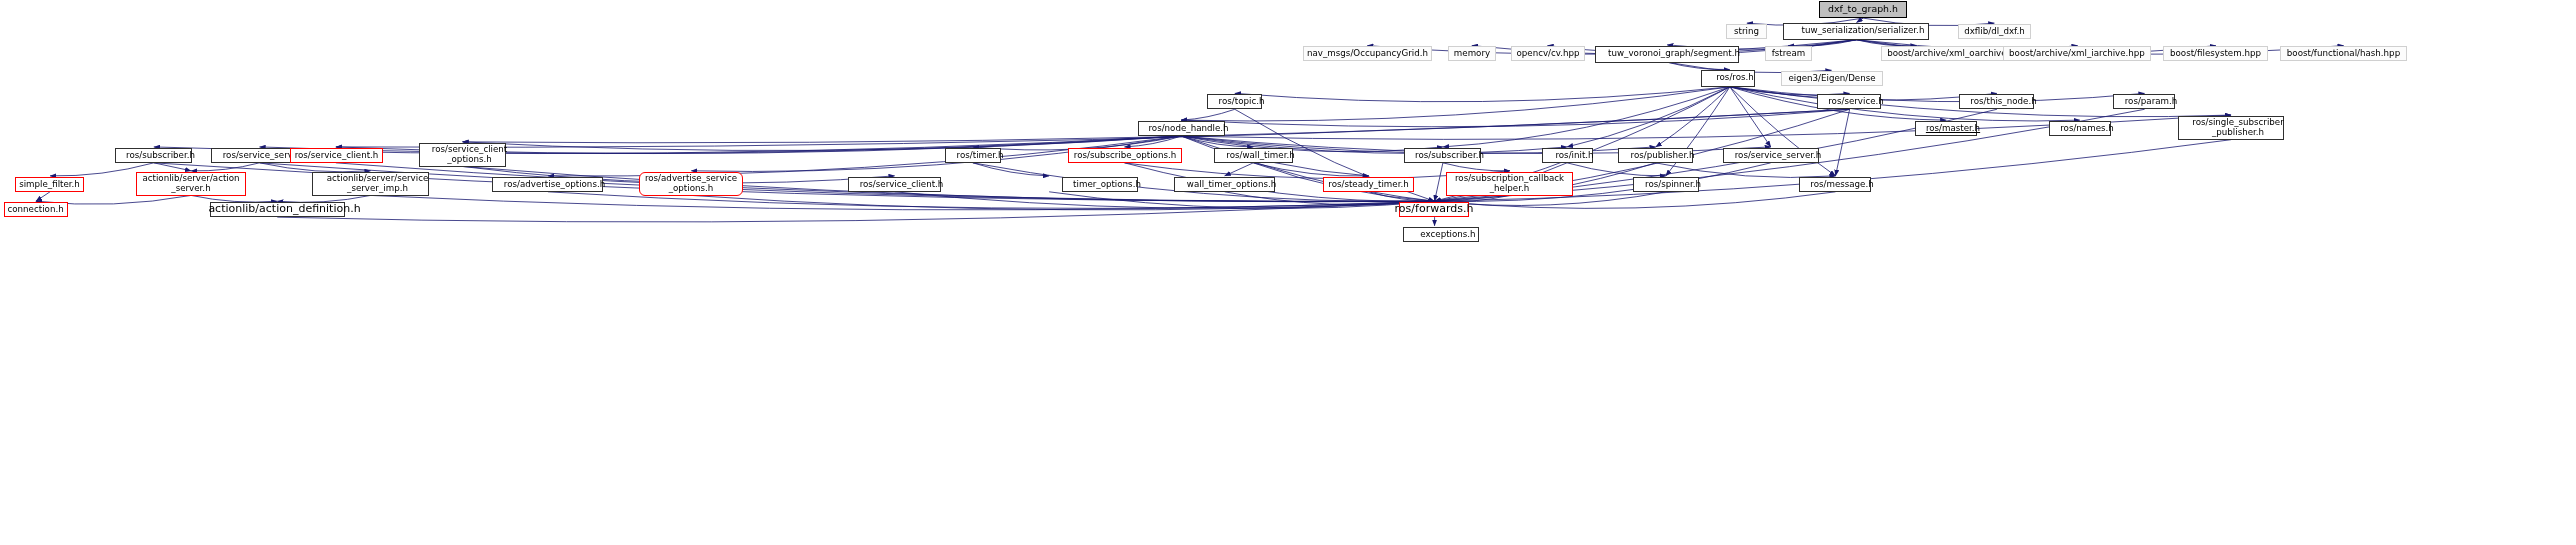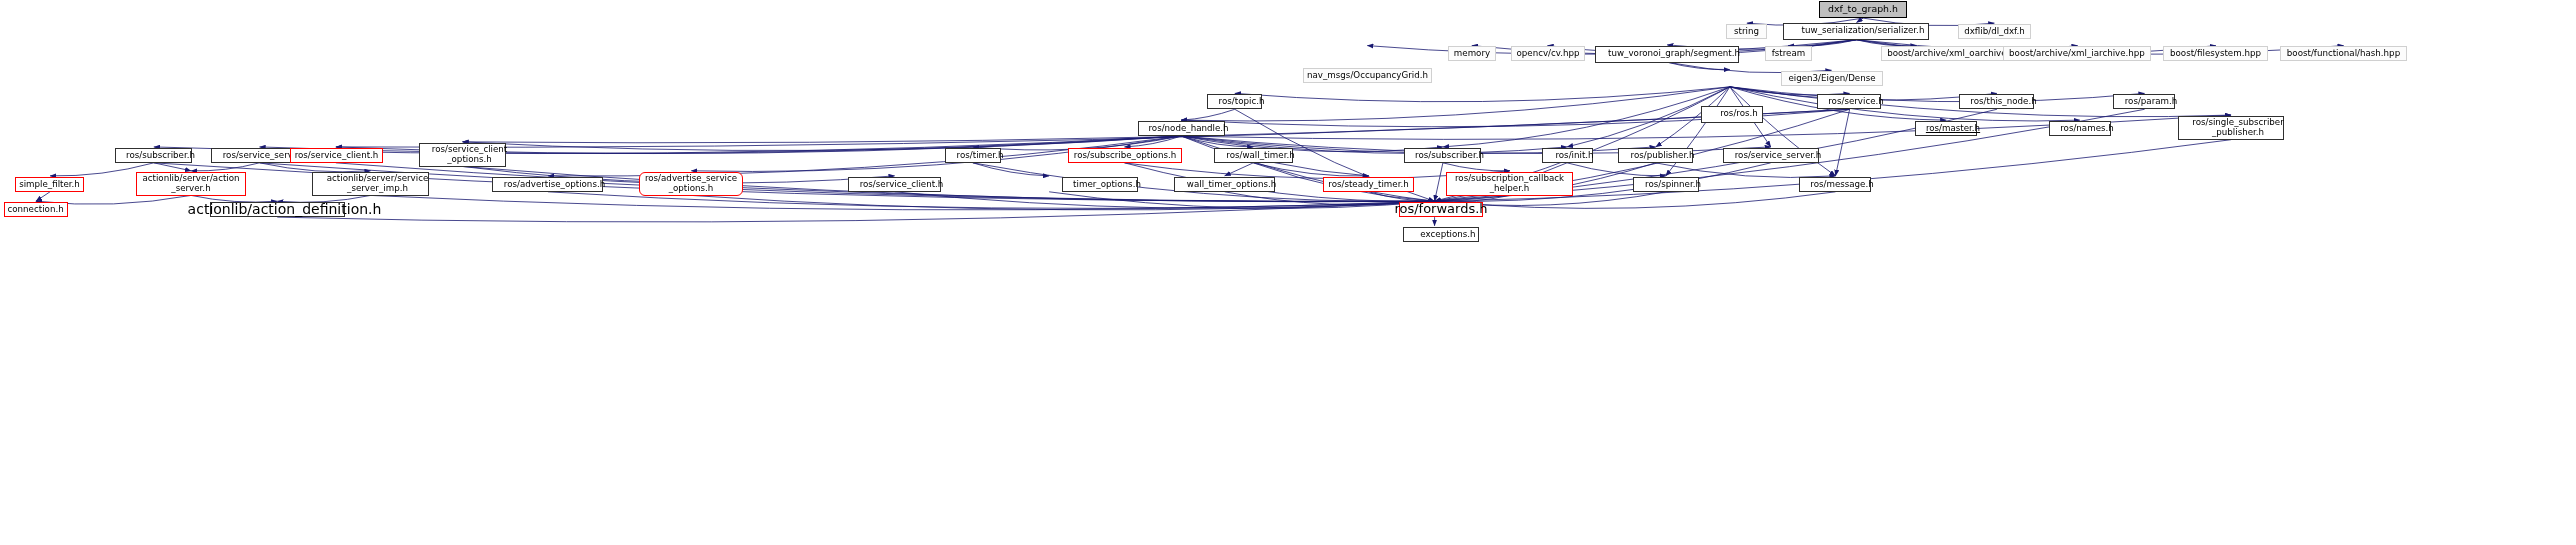--- a/index.html
+++ b/index.html
@@ -120,30 +120,30 @@
         <path d="M264,270 Q156.75,289.444 49.5,278" fill="none" stroke="#191970" stroke-width="1.1" marker-end="url(#arrow)"></path>
         <path d="M383,300 Q1182.5,320.5 1982,278" fill="none" stroke="#191970" stroke-width="1.1" marker-end="url(#arrow)"></path>
         <path d="M512,270 Q1247,305.5 1982,278" fill="none" stroke="#191970" stroke-width="1.1" marker-end="url(#arrow)"></path>
       </g>
   </svg>
   <div id="nodes-layer">
       <div class="node root" style="left: 1819px; top: 1.4px; width: 88px; height: 16.6px; font-size: 9.4px;">dxf_to_graph.h</div>
       <div class="node thin" style="left: 1726px; top: 24px; width: 41px; height: 15px; font-size: 8.7px;">string</div>
       <div class="node bold" style="left: 1783px; top: 23px; width: 146px; height: 16.6px; font-size: 8.7px;">tuw_serialization/serializer.h</div>
       <div class="node thin" style="left: 1958px; top: 24px; width: 73px; height: 15px; font-size: 8.7px;">dxflib/dl_dxf.h</div>
-      <div class="node thin" style="left: 1303px; top: 46px; width: 129px; height: 15px; font-size: 8.7px; margin-top: 22px;">nav_msgs/OccupancyGrid.h</div>
+      <div class="node thin" style="left: 1303px; top: 46px; width: 129px; height: 15px; font-size: 8.7px;">nav_msgs/OccupancyGrid.h</div>
       <div class="node thin" style="left: 1448px; top: 46px; width: 48px; height: 15px; font-size: 8.7px;">memory</div>
       <div class="node thin" style="left: 1511px; top: 46px; width: 74px; height: 15px; font-size: 8.7px;">opencv/cv.hpp</div>
       <div class="node bold" style="left: 1595px; top: 46px; width: 144px; height: 16.6px; font-size: 8.7px;">tuw_voronoi_graph/segment.h</div>
       <div class="node thin" style="left: 1765px; top: 46px; width: 47px; height: 15px; font-size: 8.7px;">fstream</div>
       <div class="node thin" style="left: 1841px; top: 46px; width: 151px; height: 15px; font-size: 8.7px; margin-left: 40px;">boost/archive/xml_oarchive.hpp</div>
       <div class="node thin" style="left: 2003px; top: 46px; width: 148px; height: 15px; font-size: 8.7px;">boost/archive/xml_iarchive.hpp</div>
       <div class="node thin" style="left: 2163px; top: 46px; width: 105px; height: 15px; font-size: 8.7px;">boost/filesystem.hpp</div>
       <div class="node thin" style="left: 2280px; top: 46px; width: 127px; height: 15px; font-size: 8.7px;">boost/functional/hash.hpp</div>
-      <div class="node bold" style="left: 1701px; top: 70px; width: 62px; height: 16.6px; font-size: 8.7px; margin-top: 36px;">ros/ros.h</div>
+      <div class="node bold" style="left: 1701px; top: 70px; width: 54px; height: 16.6px; font-size: 8.7px;">ros/ros.h</div>
       <div class="node thin" style="left: 1781px; top: 71px; width: 102px; height: 15px; font-size: 8.7px;">eigen3/Eigen/Dense</div>
       <div class="node bold" style="left: 1207px; top: 94px; width: 55px; height: 15px; font-size: 8.7px;">ros/topic.h</div>
       <div class="node bold" style="left: 1817px; top: 94px; width: 64px; height: 15px; font-size: 8.7px;">ros/service.h</div>
       <div class="node bold" style="left: 1959px; top: 94px; width: 75px; height: 15px; font-size: 8.7px;">ros/this_node.h</div>
       <div class="node bold" style="left: 2113px; top: 94px; width: 62px; height: 15px; font-size: 8.7px;">ros/param.h</div>
       <div class="node bold" style="left: 1138px; top: 121px; width: 87px; height: 15px; font-size: 8.7px;">ros/node_handle.h</div>
       <div class="node bold" style="left: 1915px; top: 121px; width: 62px; height: 15px; font-size: 8.7px; text-decoration: underline;">ros/master.h</div>
       <div class="node bold" style="left: 2049px; top: 121px; width: 62px; height: 15px; font-size: 8.7px;">ros/names.h</div>
       <div class="node bold" style="left: 2178px; top: 116px; width: 106px; height: 24px; font-size: 8.7px;">ros/single_subscriber
 _publisher.h</div>
@@ -169,18 +169,18 @@
 _options.h</div>
       <div class="node bold" style="left: 848px; top: 177px; width: 93px; height: 15px; font-size: 8.7px;">ros/service_client.h</div>
       <div class="node bold" style="left: 1062px; top: 177px; width: 76px; height: 15px; font-size: 8.7px;">timer_options.h</div>
       <div class="node bold" style="left: 1174px; top: 177px; width: 101px; height: 15px; font-size: 8.7px;">wall_timer_options.h</div>
       <div class="node red" style="left: 1323px; top: 177px; width: 91px; height: 15px; font-size: 8.7px;">ros/steady_timer.h</div>
       <div class="node red" style="left: 1446px; top: 172px; width: 127px; height: 24px; font-size: 8.7px;">ros/subscription_callback
 _helper.h</div>
       <div class="node bold" style="left: 1633px; top: 177px; width: 66px; height: 15px; font-size: 8.7px;">ros/spinner.h</div>
       <div class="node bold" style="left: 1799px; top: 177px; width: 72px; height: 15px; font-size: 8.7px;">ros/message.h</div>
       <div class="node red" style="left: 3.6px; top: 202px; width: 64px; height: 15px; font-size: 8.7px;">connection.h</div>
-      <div class="node bold" style="left: 210px; top: 202px; width: 135px; height: 15px; font-size: 14px;">actionlib/action_definition.h</div>
-      <div class="node red" style="left: 1399px; top: 202px; width: 84px; height: 15px; font-size: 13px;">ros/forwards.h</div>
+      <div class="node bold" style="left: 210px; top: 202px; width: 135px; height: 15px; font-size: 11px;">actionlib/action_definition.h</div>
+      <div class="node red" style="left: 1399px; top: 202px; width: 70px; height: 15px; font-size: 11px;">ros/forwards.h</div>
       <div class="node bold" style="left: 1403px; top: 227px; width: 76px; height: 15px; font-size: 8.7px;">exceptions.h</div>
     </div>
 </div>
 
 
 </body></html>

